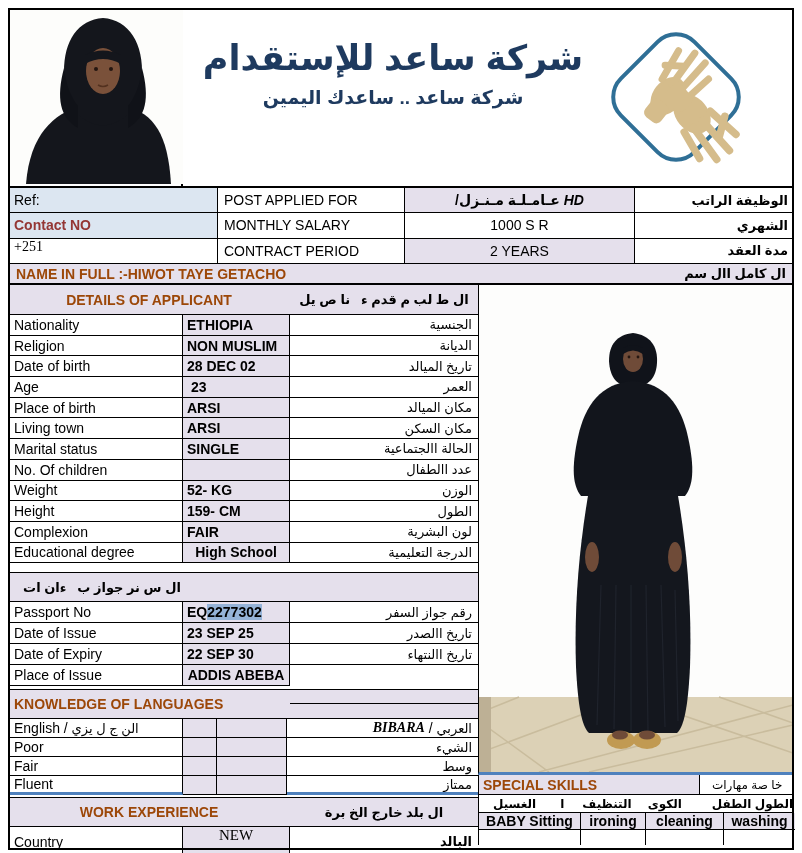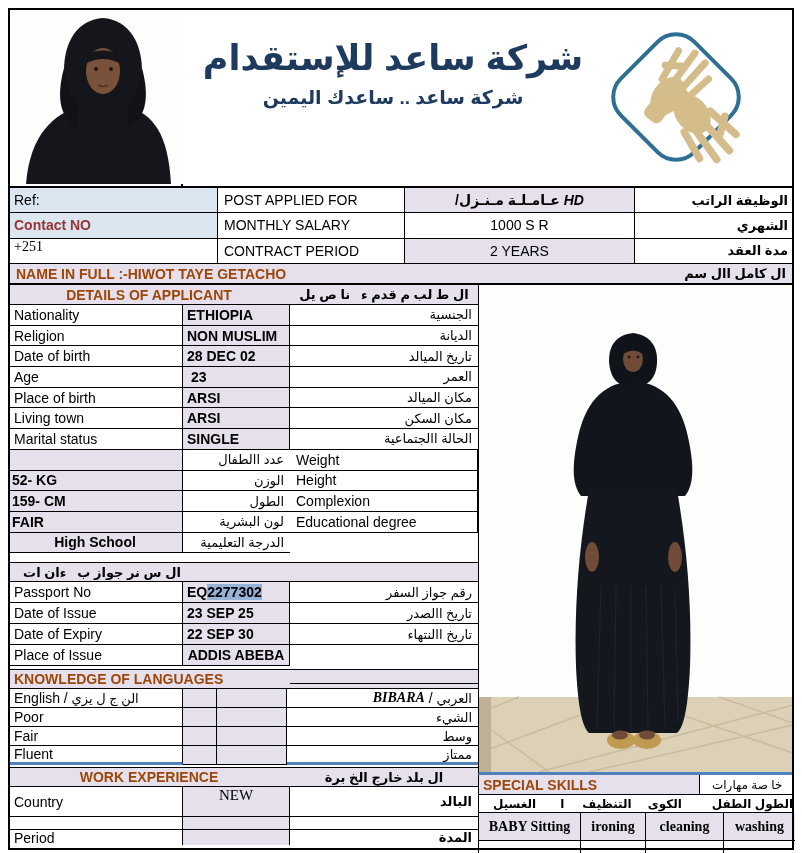--- a/index.html
+++ b/index.html
@@ -30,21 +30,21 @@
   #logoSub{font-size:19px;font-weight:bold;margin-top:6px;}
   #logoMark{position:absolute;right:18px;top:10px;}
   
   #info{left:8px;top:186px;width:786px;height:78px;border-top:2px solid #000;display:grid;
         grid-template-columns:210px 187px 230px 159px;grid-auto-rows:25.3px;}
   
   #nameRow{left:8px;top:264px;width:786px;height:21px;background:#E5E0EC;border-bottom:2px solid #000;
            display:flex;justify-content:space-between;align-items:center;padding:0 8px;box-sizing:border-box;}
   
   #form{left:8px;top:285px;width:470px;}
-  .sechdr{height:20px;background:#E5E0EC;border-bottom:1.5px solid #000;display:flex;align-items:center;box-sizing:border-box;}
+  .sechdr{height:30px;background:#E5E0EC;border-bottom:1.5px solid #000;display:flex;align-items:center;box-sizing:border-box;}
   .sechdr .l{width:282px;text-align:center;font-weight:bold;}
   .sechdr .r{width:188px;text-align:center;font-weight:bold;font-size:13px;direction:rtl;}
   .grid3{display:grid;grid-template-columns:175px 107px 188px;}
   .grid4{display:grid;grid-template-columns:175px 34px 70px 191px;}
   .r207{grid-auto-rows:20.7px;}
   .r21{grid-auto-rows:21px;}
   .r19{grid-auto-rows:19px;}
   .gap9{height:9px;}
   .gap3{height:3px;}
   .bluline{border-bottom:3px solid #4F81BD !important;}
@@ -54,21 +54,21 @@
             border-bottom:3px solid #4F81BD;}
   
   #skills{left:478px;top:775px;width:316px;border-left:1.5px solid #000;}
   #skillsHdr{display:flex;height:20px;border-bottom:1.5px solid #000;box-sizing:border-box;}
   #skillsHdr .l{width:222px;background:#E5E0EC;display:flex;align-items:center;padding-left:4px;box-sizing:border-box;border-right:1.5px solid #000;}
   #skillsHdr .r{width:94px;display:flex;align-items:center;justify-content:center;direction:rtl;font-size:12px;}
   #skillsAr{height:18px;border-bottom:1.5px solid #000;display:flex;align-items:center;padding-left:14px;box-sizing:border-box;
             font-size:12px;font-weight:bold;direction:ltr;}
   #skillsAr span{direction:rtl;text-align:right;}
   #skillsEn,#skillsEmpty{display:grid;grid-template-columns:102px 65px 78px 71px;}
-  #skillsEn > div{height:28px;font-family:Liberation Serif, serif;}
+  #skillsEn > div{height:17px;}
   #skillsEmpty > div{height:15px;border-bottom:none;}
   svg{display:block;}
 </style>
 </head>
 <body>
 
 <div id="page">
 
   <div id="photoCell" class="abs">
     <svg width="175" height="176" viewBox="0 0 175 176">
@@ -166,20 +166,21 @@
       <div class="cell ar" style="border-right:none;">العمر</div>
       <div class="cell lab">Place of birth</div>
       <div class="cell lav val">ARSI</div>
       <div class="cell ar" style="border-right:none;">مكان الميالد</div>
       <div class="cell lab">Living town</div>
       <div class="cell lav val">ARSI</div>
       <div class="cell ar" style="border-right:none;">مكان السكن</div>
       <div class="cell lab">Marital status</div>
       <div class="cell lav val">SINGLE</div>
       <div class="cell ar" style="border-right:none;">الحالة االجتماعية</div>
+      <div class="cell lab">No. Of children</div>
       <div class="cell lav val"></div>
       <div class="cell ar" style="border-right:none;">عدد االطفال</div>
       <div class="cell lab">Weight</div>
       <div class="cell lav val">52- KG</div>
       <div class="cell ar" style="border-right:none;">الوزن</div>
       <div class="cell lab">Height</div>
       <div class="cell lav val">159- CM</div>
       <div class="cell ar" style="border-right:none;">الطول</div>
       <div class="cell lab">Complexion</div>
       <div class="cell lav val">FAIR</div>

